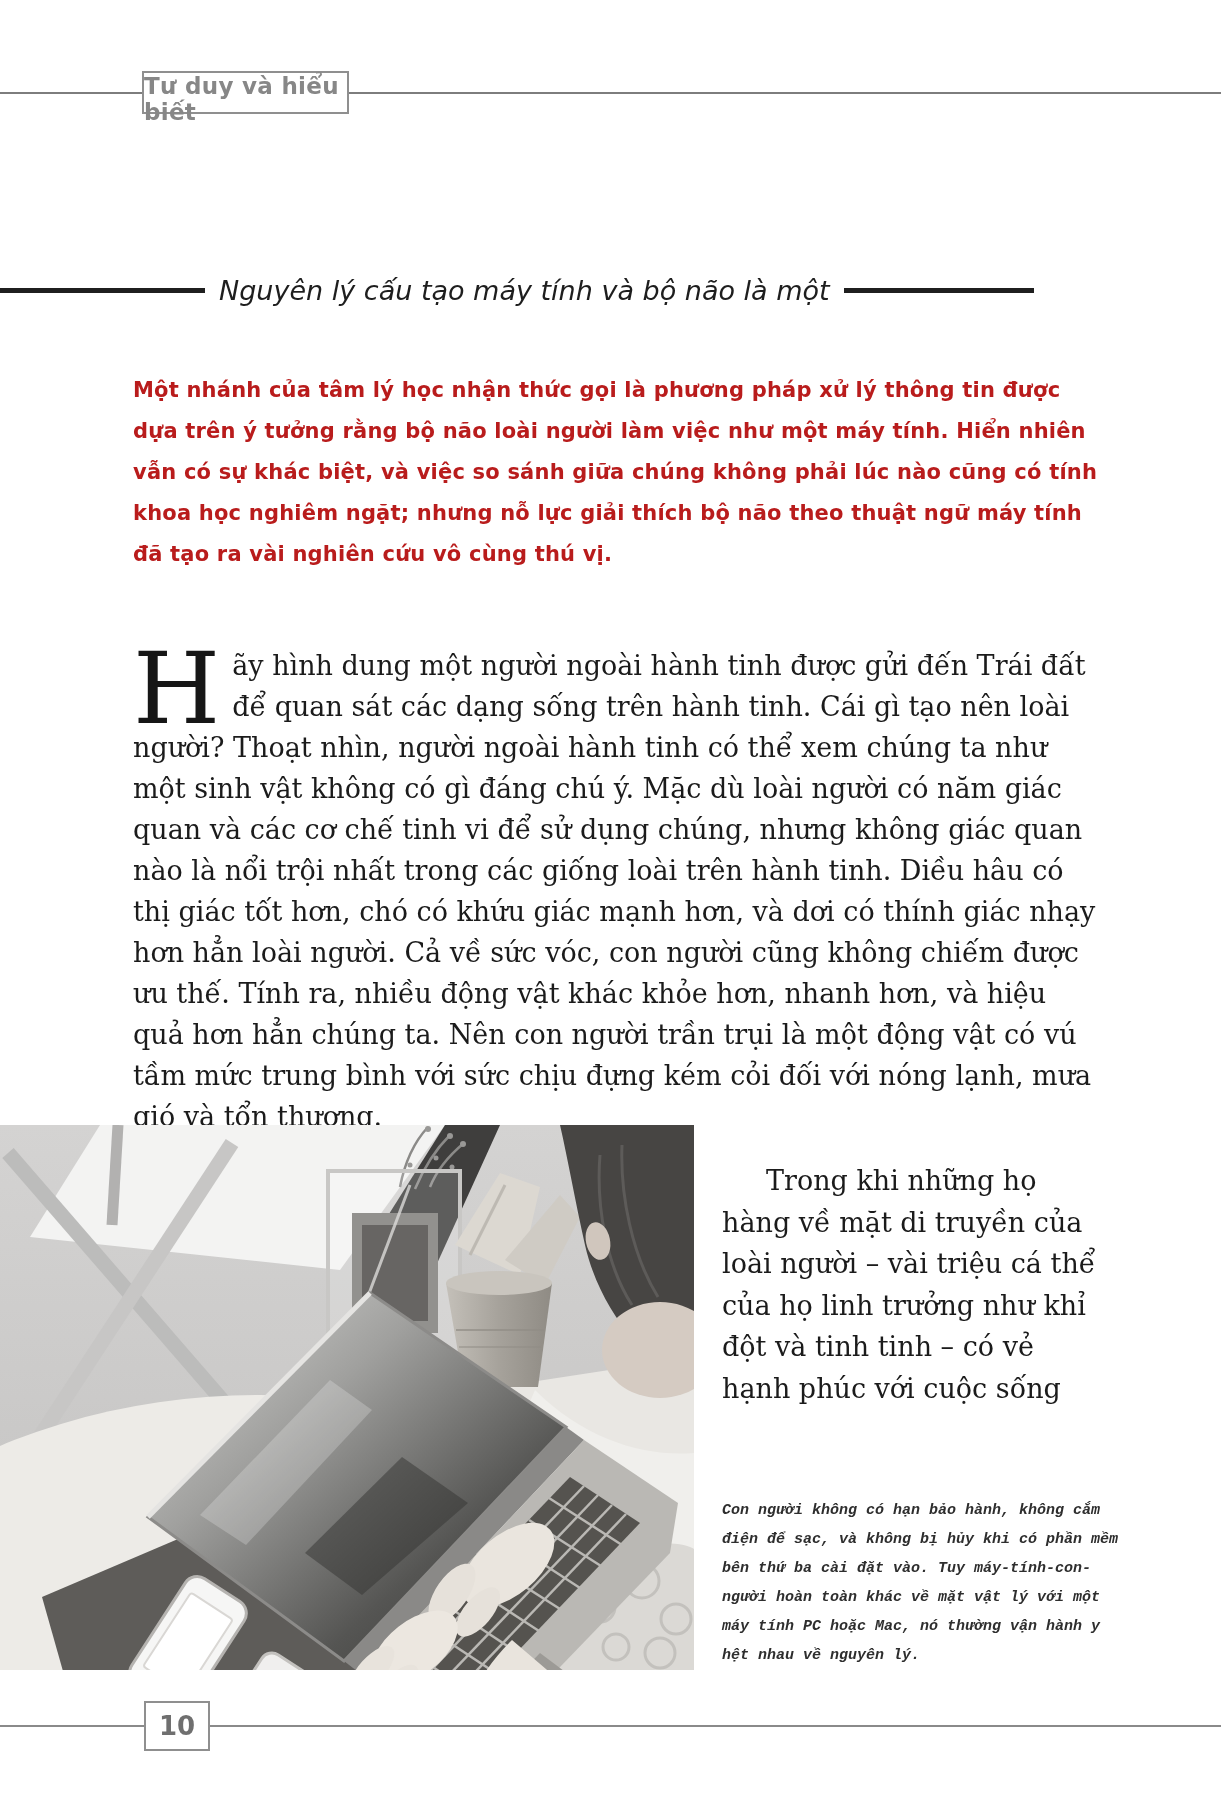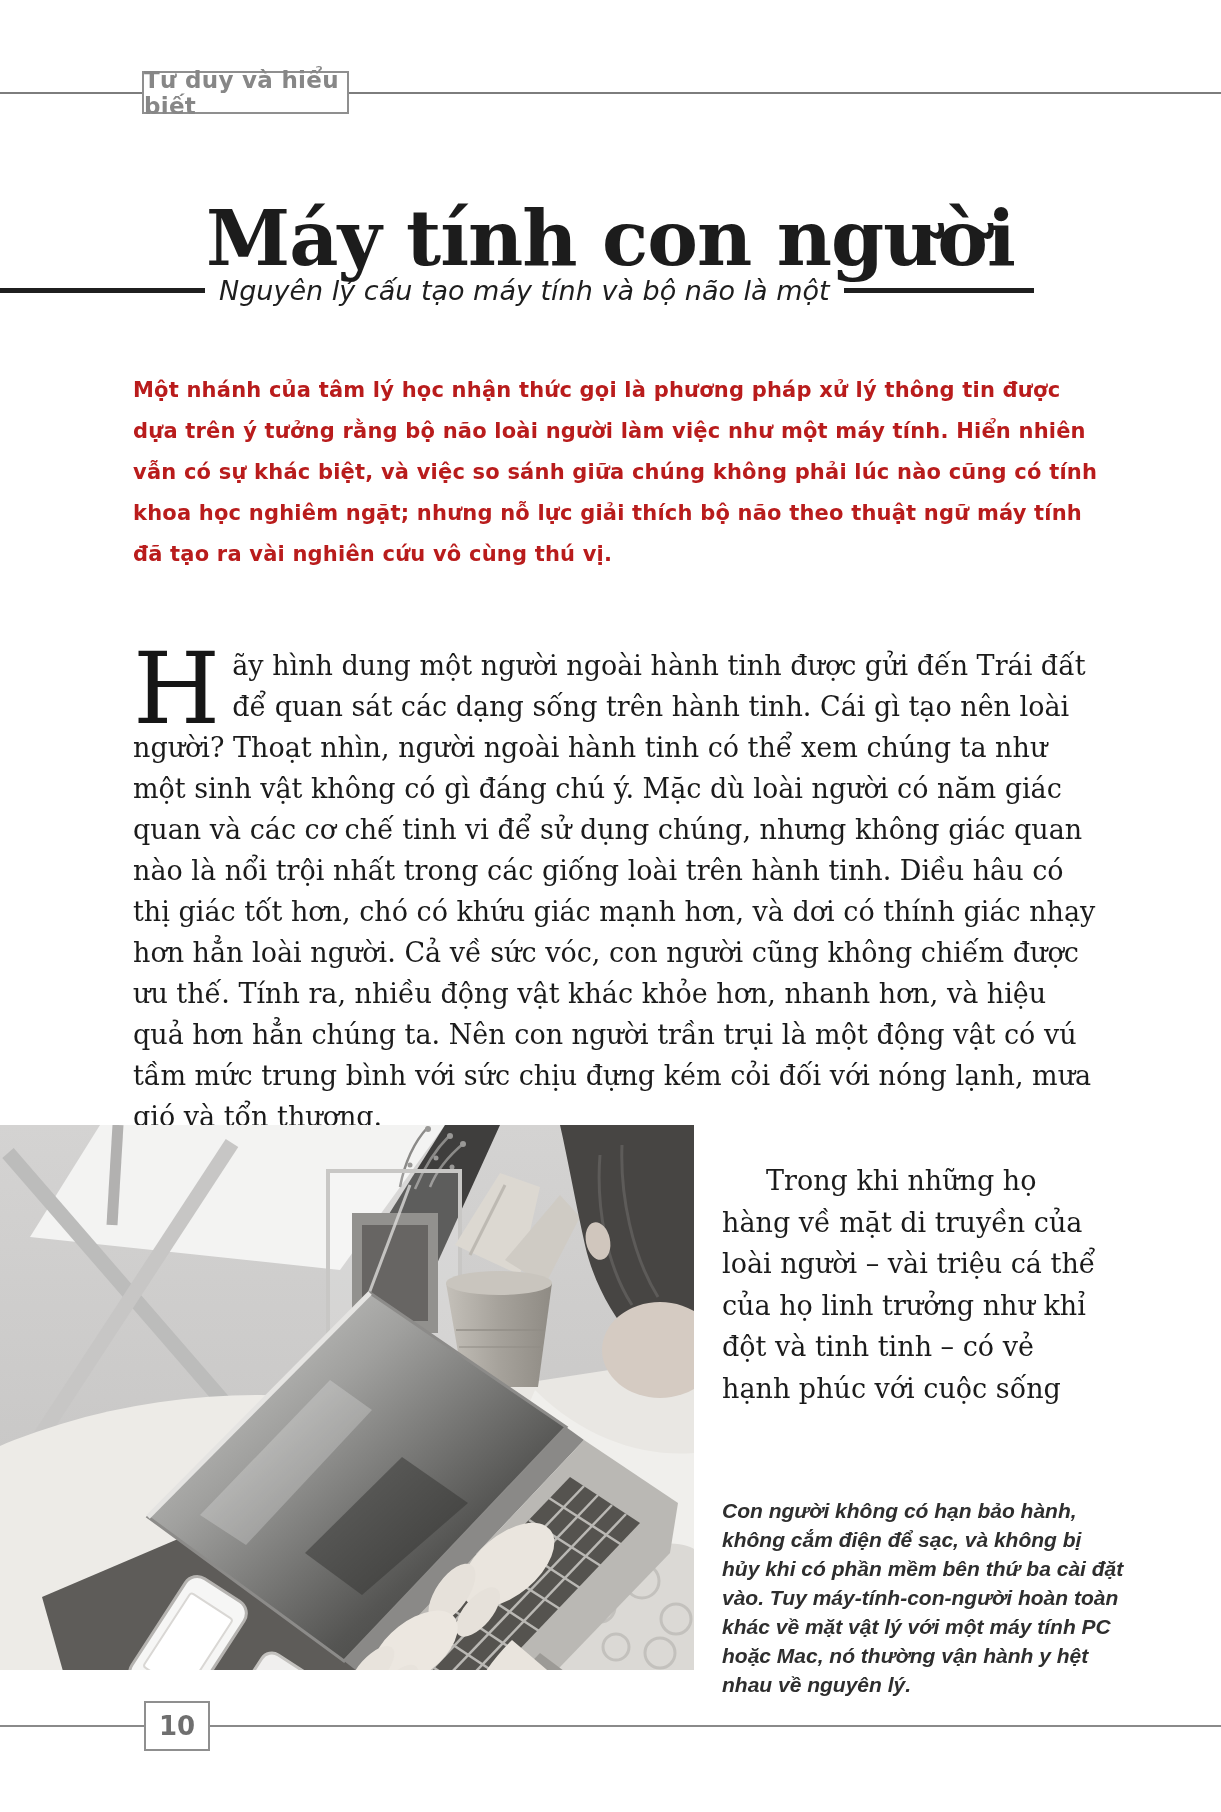--- a/index.html
+++ b/index.html
@@ -11,21 +11,21 @@
     font-family:"DejaVu Serif", serif;
     color:#1b1b1b;
   }
   
   .header-rule{
     position:absolute;left:0;top:92px;width:100%;height:2px;background:#7d7d7d;
   }
   .header-badge{
     position:absolute;left:142px;top:71px;width:207px;height:43px;
     background:#ffffff;border:2px solid #8f8f8f;
-    display:flex;align-items:center;justify-content:center;
+    display:flex;align-items:flex-start;justify-content:center;
     font-family:"DejaVu Sans", sans-serif;font-weight:bold;font-size:23px;color:#878787;
     box-sizing:border-box;letter-spacing:0.3px;
   }
   
   .article-title{
     position:absolute;left:0;top:140px;width:100%;
     text-align:center;
     font-family:"DejaVu Serif", serif;
     font-size:76px;line-height:96px;color:#1c1c1c;
     letter-spacing:-1px;
@@ -68,22 +68,22 @@
   .photo-figure svg{display:block;width:694px;height:545px;}
   .side-col{
     position:absolute;left:722px;top:1116px;width:382px;
     font-family:"DejaVu Serif", serif;
     font-size:27px;line-height:41.5px;color:#1b1b1b;
     text-indent:44px;
     margin-top:44px;
   }
   .photo-caption{
     position:absolute;left:722px;top:1450px;width:402px;
-    font-family:Liberation Sans, sans-serif;font-style:italic;font-weight:bold;
-    font-size:21px;line-height:29px;color:#2e2e2e;margin-top:46px;
+    font-family:Liberation Mono, monospace;font-style:italic;font-weight:bold;
+    font-size:15px;line-height:29px;color:#2e2e2e;margin-top:46px;
   }
   
   .footer-rule{
     position:absolute;left:0;top:1725px;width:100%;height:2px;background:#8a8a8a;
   }
   .footer-badge{
     position:absolute;left:144px;top:1701px;width:66px;height:50px;
     background:#ffffff;border:2px solid #8f8f8f;
     display:flex;align-items:center;justify-content:center;
     font-family:"DejaVu Sans", sans-serif;font-weight:bold;font-size:26px;color:#6f6f6f;
@@ -93,21 +93,20 @@
 </head>
 <body>
 
 <div class="page">
 
   <div class="header-rule"></div>
   <div class="header-badge">
     <span>Tư duy và hiểu biết</span>
   </div>
 
-  <h1 class="article-title">Máy tính con người</h1>
 
   <div class="subtitle-row">
     <span class="subtitle-rule left"></span>
     <span class="subtitle-text">Nguyên lý cấu tạo máy tính và bộ não là một</span>
     <span class="subtitle-rule right"></span>
   </div>
 
   <p class="lead">Một nhánh của tâm lý học nhận thức gọi là phương pháp xử lý thông tin được dựa trên ý tưởng rằng bộ não loài người làm việc như một máy tính. Hiển nhiên vẫn có sự khác biệt, và việc so sánh giữa chúng không phải lúc nào cũng có tính khoa học nghiêm ngặt; nhưng nỗ lực giải thích bộ não theo thuật ngữ máy tính đã tạo ra vài nghiên cứu vô cùng thú vị.</p>
 
   <div class="body-text">

